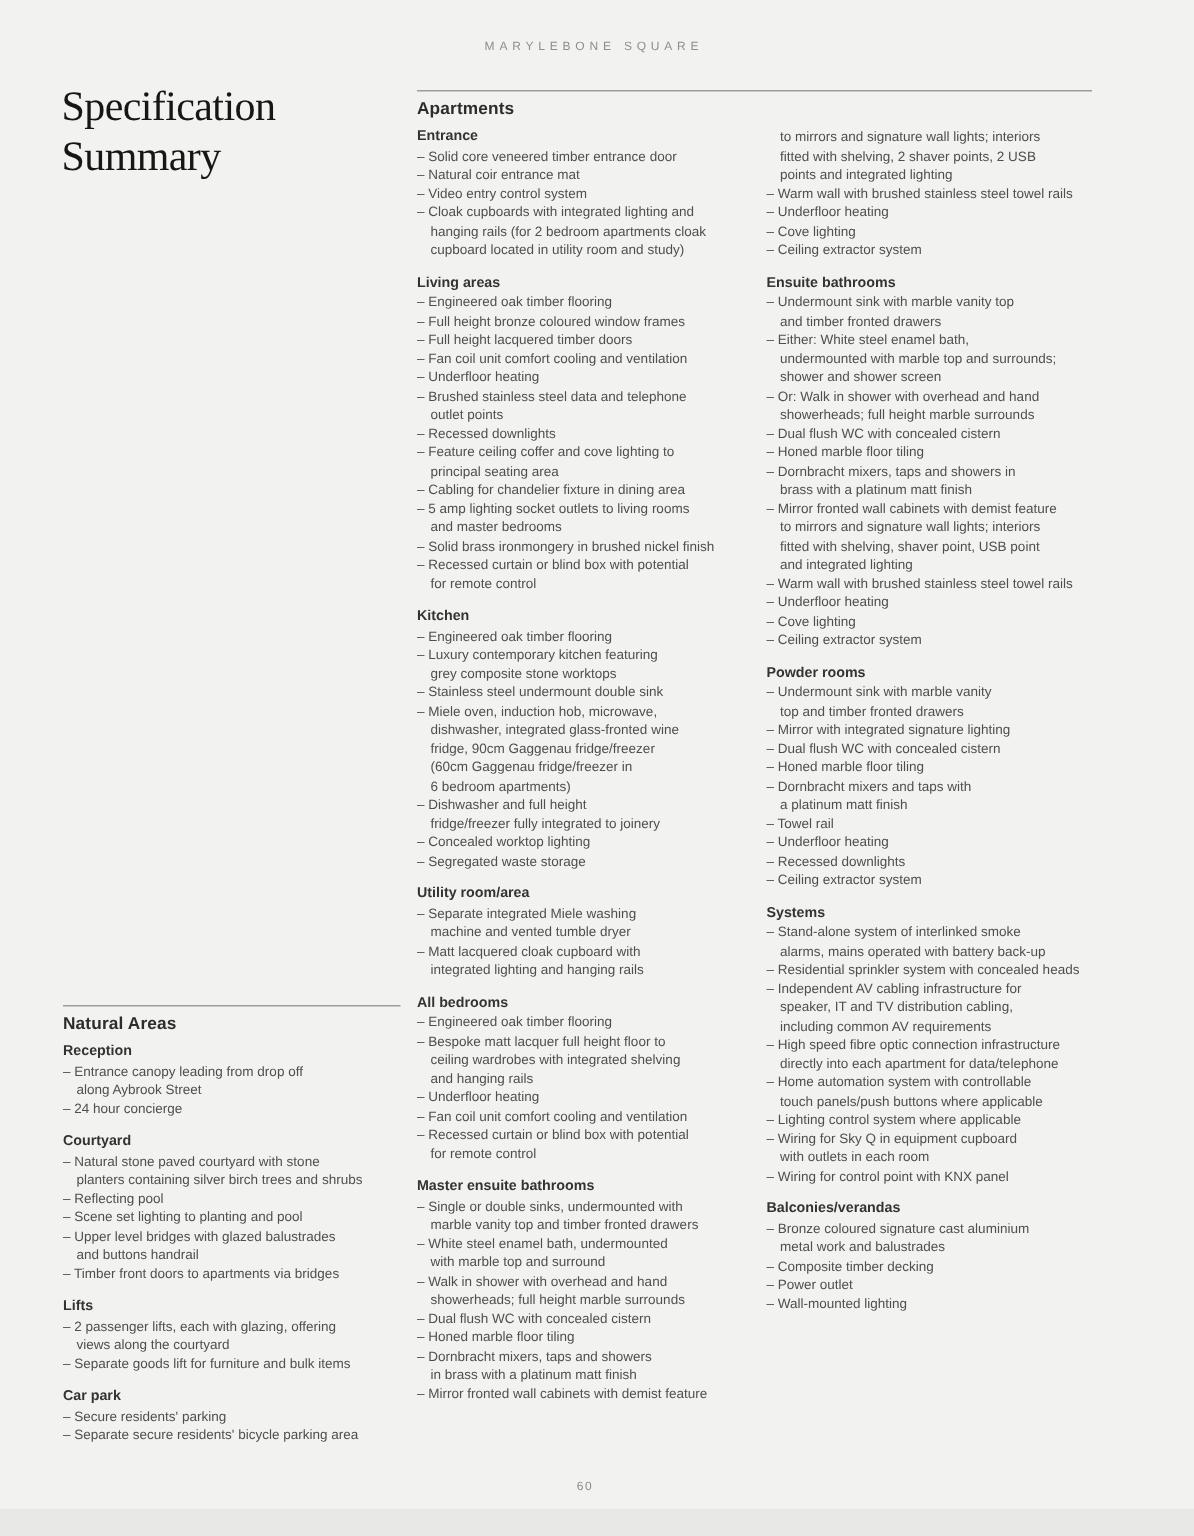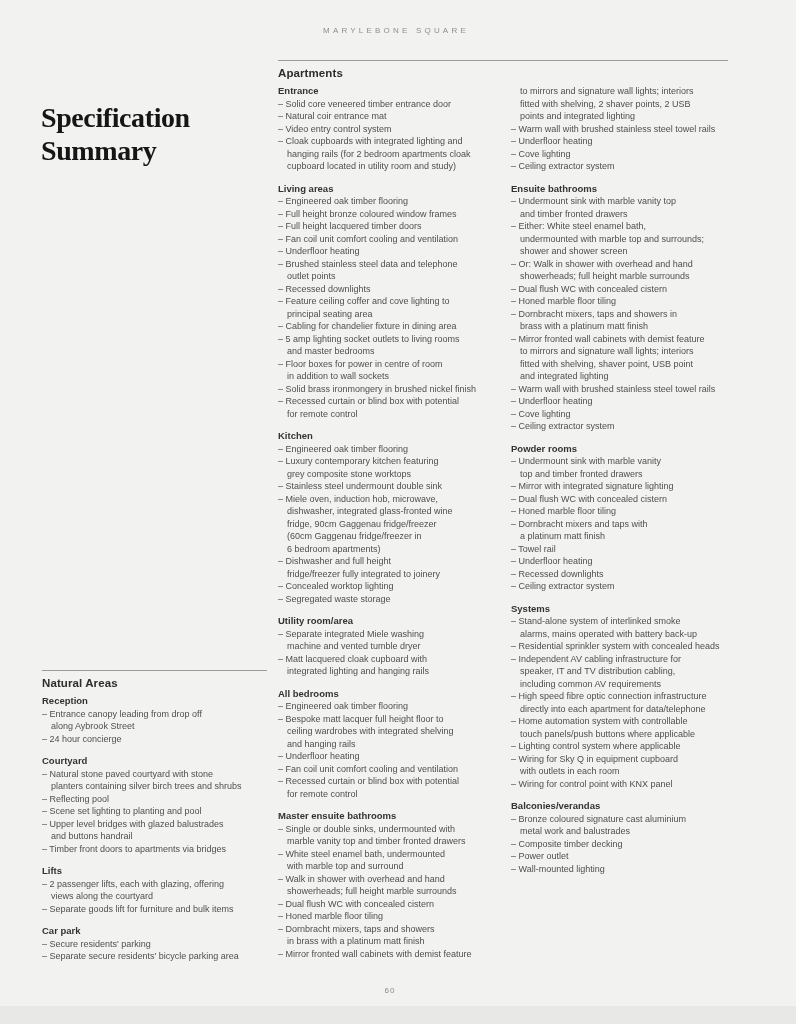--- a/index.html
+++ b/index.html
@@ -17,25 +17,24 @@
   }
   .brand {
     position: absolute; top: 26px; left: 12px; right: 16px;
     text-align: center;
     font-size: 8px; letter-spacing: 3.2px;
     color: #8e8e8e;
   }
   .page-title {
     position: absolute; left: 41px; top: 55px;
     font-family: "Liberation Serif", "DejaVu Serif", serif;
-    font-weight: 700;
+    font-weight: 400;
     font-size: 28px; line-height: 33px;
     letter-spacing: -0.4px;
     color: #161616;
-    margin-top: 46px;
   }
   .apartments-block {
     position: absolute; left: 278px; top: 60px; width: 450px;
   }
   .common-block {
     position: absolute; left: 42px; top: 670px; width: 225px;
   }
   .rule {
     border-top: 1px solid #9d9d9b;
     height: 0; width: 100%;
@@ -128,24 +127,20 @@
             <div class="line cont">principal seating area</div>
           </div>
           <div class="item">
             <div class="line first">– Cabling for chandelier fixture in dining area</div>
           </div>
           <div class="item">
             <div class="line first">– 5 amp lighting socket outlets to living rooms</div>
             <div class="line cont">and master bedrooms</div>
           </div>
           <div class="item">
-            <div class="line first">– Floor boxes for power in centre of room</div>
-            <div class="line cont">in addition to wall sockets</div>
-          </div>
-          <div class="item">
             <div class="line first">– Solid brass ironmongery in brushed nickel finish</div>
           </div>
           <div class="item">
             <div class="line first">– Recessed curtain or blind box with potential</div>
             <div class="line cont">for remote control</div>
           </div>
         </div>
         <div class="subsection">
           <div class="subhead">Kitchen</div>
           <div class="item">

